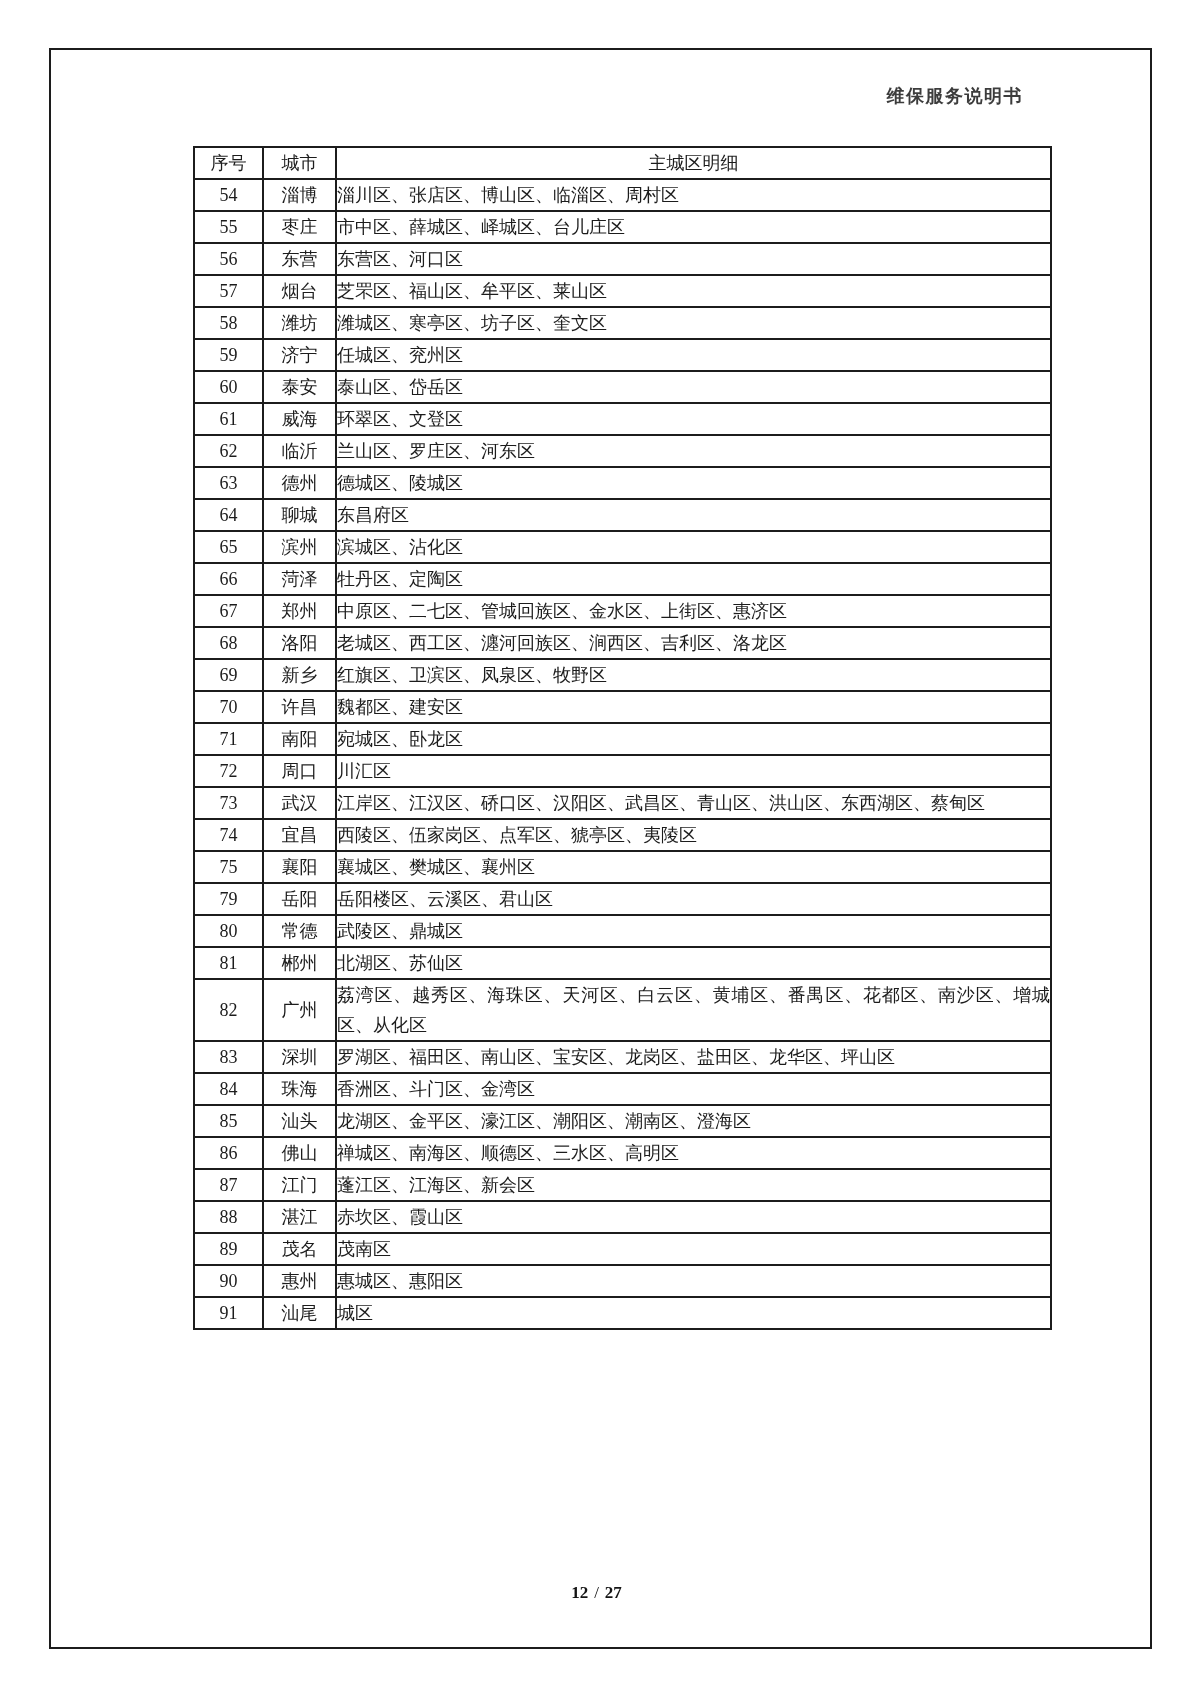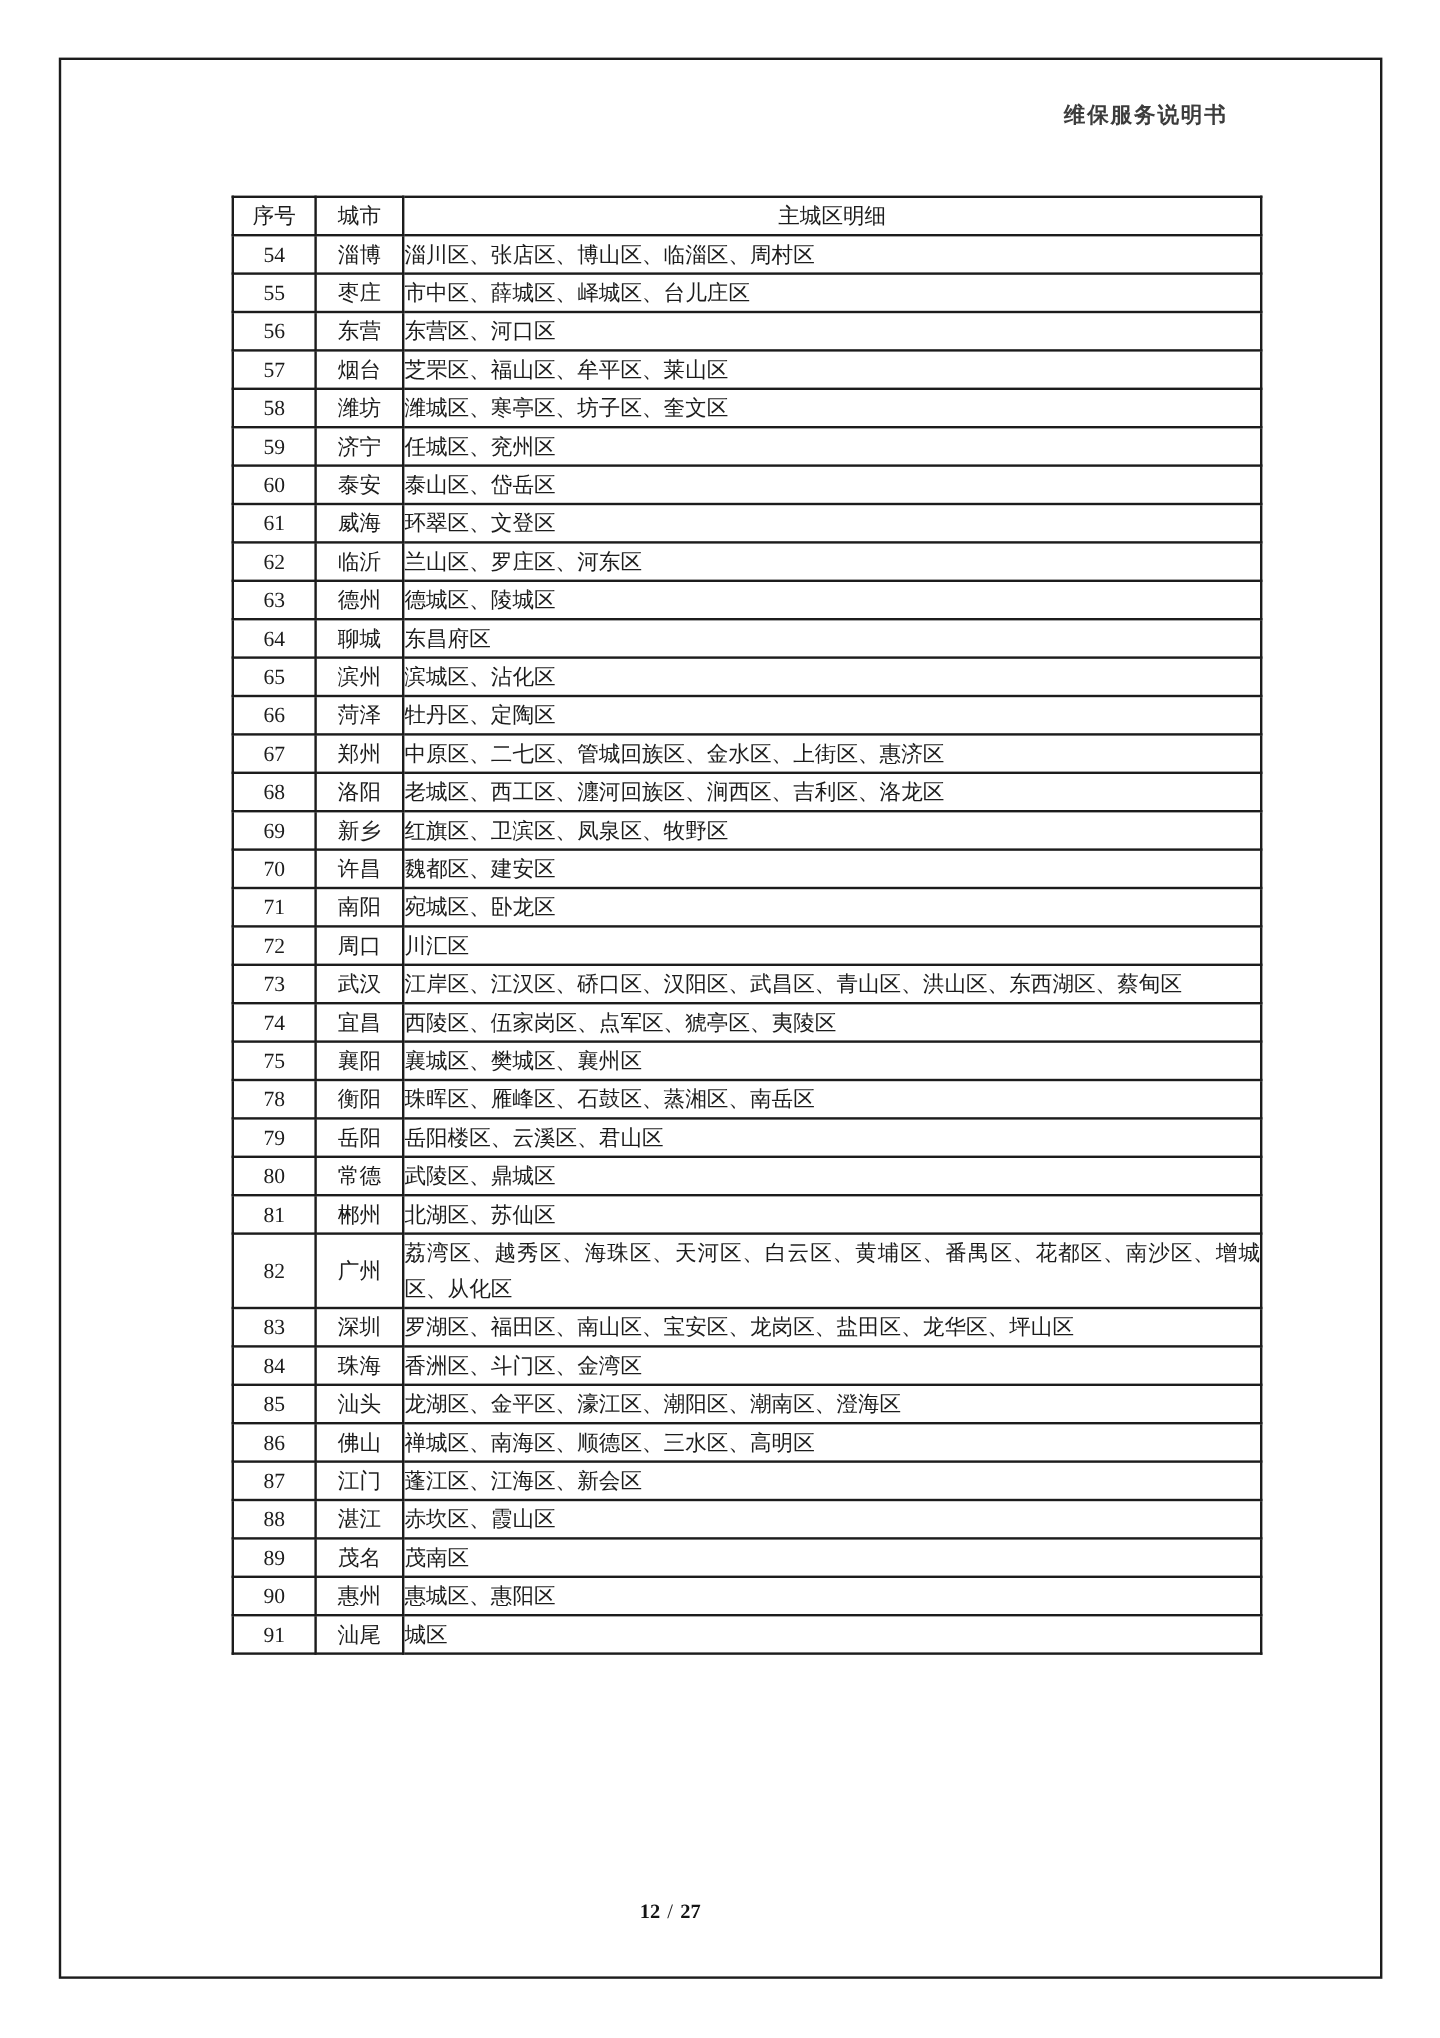--- a/index.html
+++ b/index.html
@@ -29,21 +29,21 @@
     right: 177px;
     font-size: 18px;
     letter-spacing: 1.5px;
     color: #3c3c3c;
     white-space: nowrap;
     font-weight: bold;
   }
   table.district-table {
     position: absolute;
     left: 193px;
-    top: 163px;
+    top: 146px;
     width: 857px;
     border-collapse: collapse;
     table-layout: fixed;
     font-size: 18px;
     color: #1c1c1c;
   }
   table.district-table th,
   table.district-table td {
     border: 2px solid #1c1c1c;
     font-weight: normal;
@@ -69,20 +69,21 @@
   }
   .doc-footer {
     position: absolute;
     left: 49px;
     top: 1583px;
     width: 1019px;
     text-align: center;
     font-weight: bold;
     font-size: 17px;
     color: #141414;
+    padding-left: 38px;
   }
   .doc-footer .sep {
     margin: 0 6px;
     font-weight: normal;
   }
 </style>
 </head>
 <body>
 
 <div class="page-border"></div>
@@ -230,25 +231,20 @@
   </tr>
 
   <tr>
     <td class="c-no">75</td>
     <td class="c-city">襄阳</td>
     <td class="c-districts">襄城区、樊城区、襄州区</td>
   </tr>
 
 
 
-  <tr>
-    <td class="c-no">78</td>
-    <td class="c-city">衡阳</td>
-    <td class="c-districts">珠晖区、雁峰区、石鼓区、蒸湘区、南岳区</td>
-  </tr>
 
   <tr>
     <td class="c-no">79</td>
     <td class="c-city">岳阳</td>
     <td class="c-districts">岳阳楼区、云溪区、君山区</td>
   </tr>
 
   <tr>
     <td class="c-no">80</td>
     <td class="c-city">常德</td>

